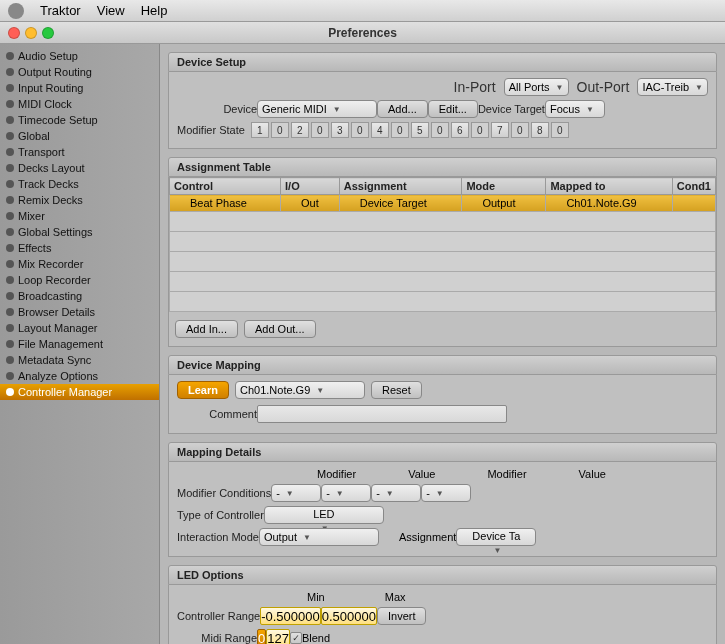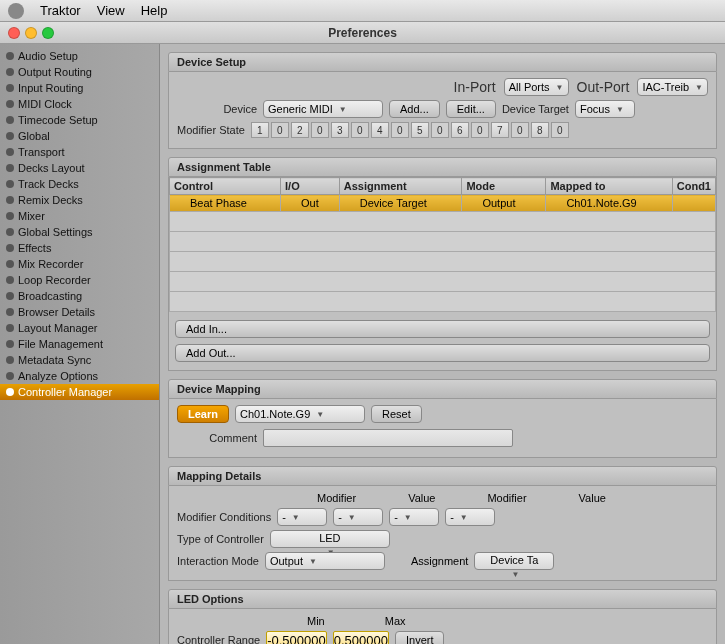--- a/index.html
+++ b/index.html
@@ -128,21 +128,21 @@
       border-top: none;
       padding: 6px 8px;
       margin-bottom: 8px;
     }
 
     
     .form-row {
       display: flex;
       align-items: center;
       margin-bottom: 4px;
-      gap: 6px;
+      gap: 0;
     }
     .form-label {
       color: #222;
       font-size: 11px;
       min-width: 80px;
       text-align: right;
     }
 
     
     .dropdown {
@@ -283,21 +283,20 @@
       justify-content: center;
       font-size: 9px;
       color: #333;
     }
     .checkbox.checked::after { content: '✓'; }
 
     .add-buttons-row {
       display: flex;
       gap: 6px;
       margin-top: 4px;
-      flex-direction: column;
     }
   </style>
 </head>
 <body>
 
 <div class="menubar">
   <div class="menubar-logo"></div>
   <span class="menubar-item">Traktor</span>
   <span class="menubar-item">View</span>
   <span class="menubar-item">Help</span>

